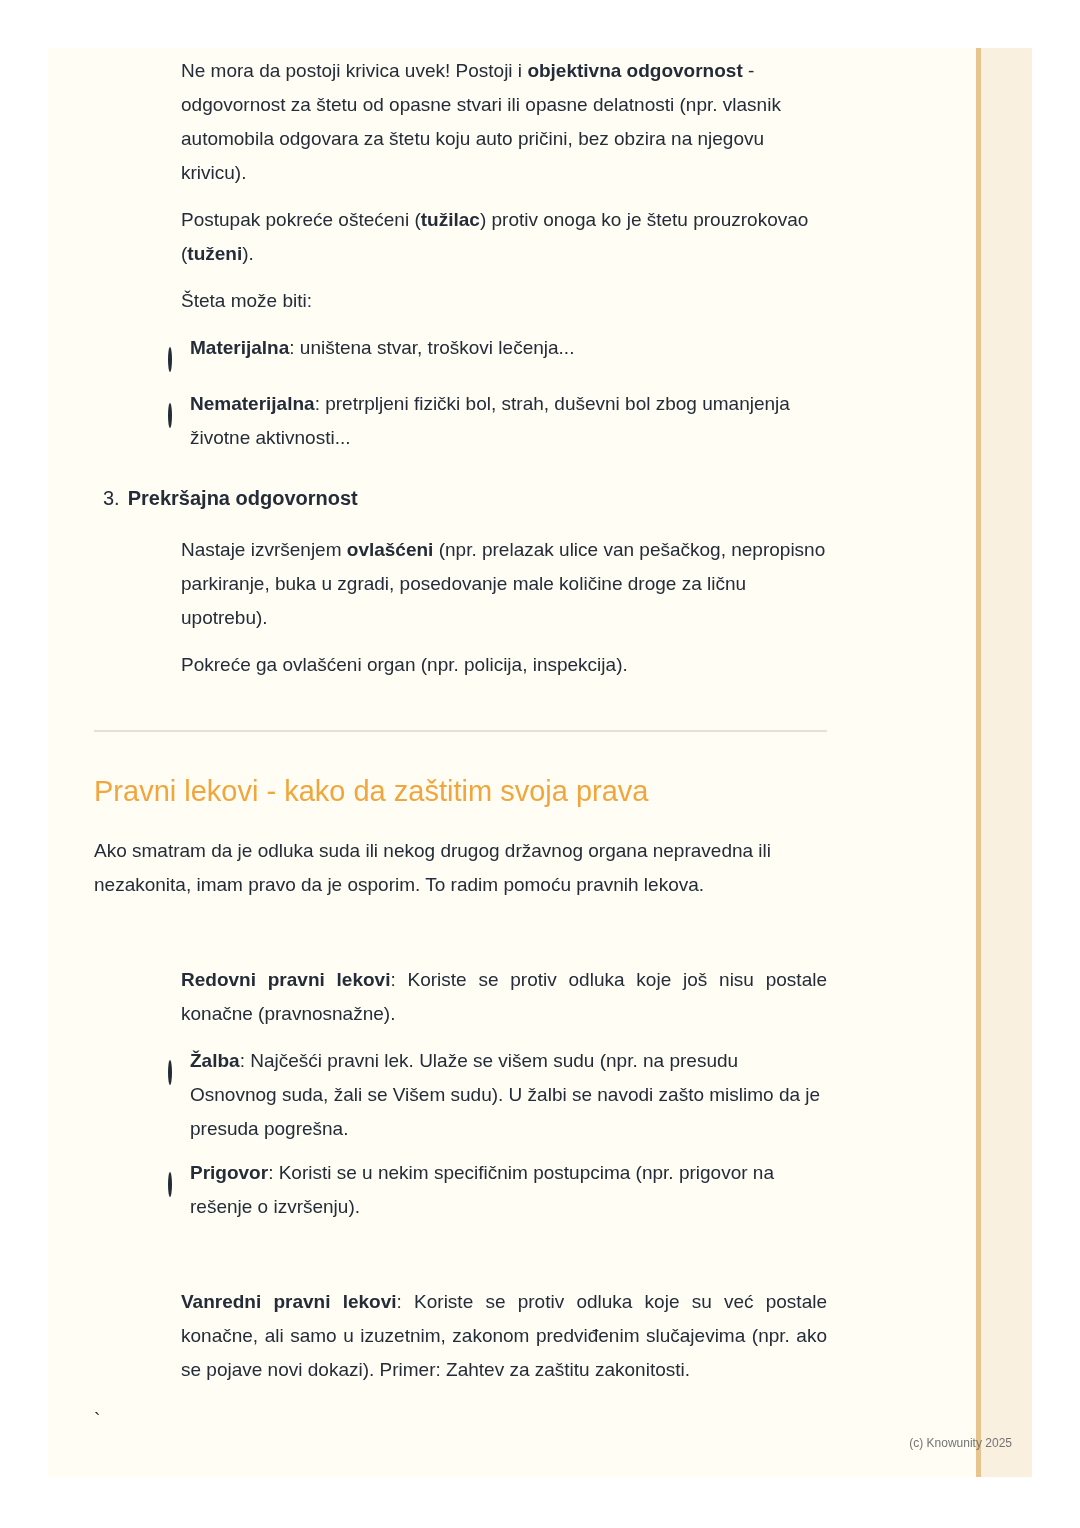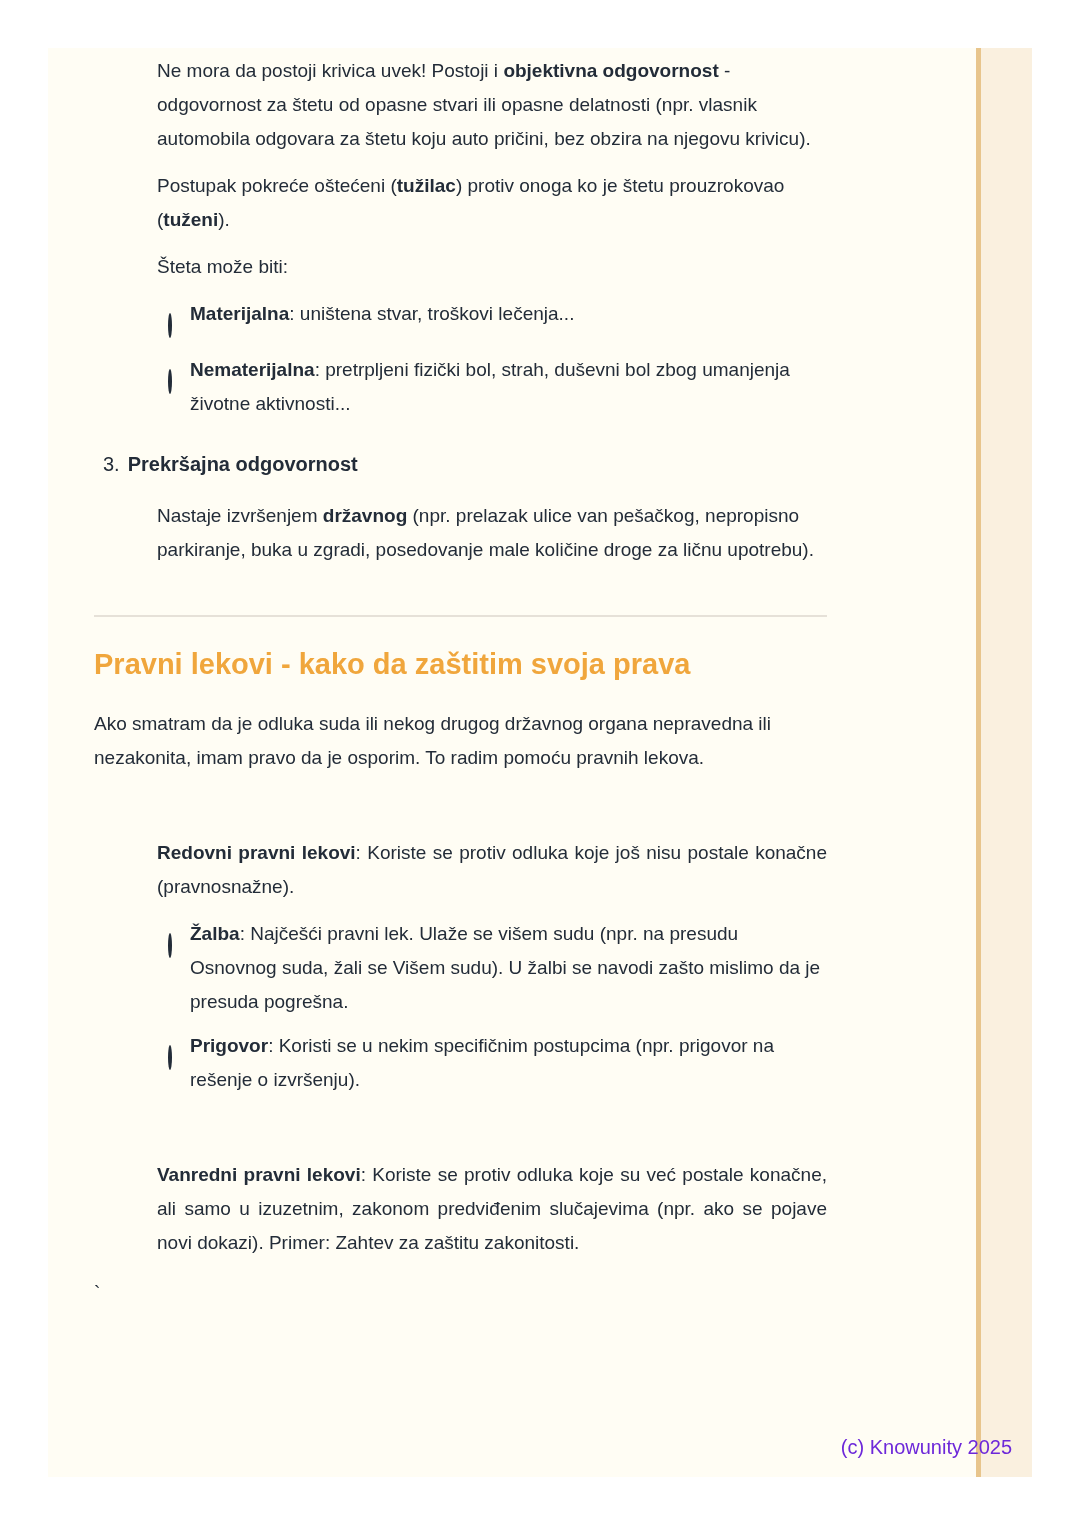--- a/index.html
+++ b/index.html
@@ -28,21 +28,21 @@
     left: 46px; top: 6px;
     width: 733px;
     font-size: 19px;
     line-height: 34px;
     color: #232C38;
     z-index: 2;
   }
   .content > :first-child { margin-top: 0; }
   b, strong { font-weight: bold; }
 
-  .li1 { display: flex; margin: 13px 0 13px 39px; }
+  .li1 { display: flex; margin: 13px 0 13px 39px; gap: 24px; }
   .li1 > .marker-cell { flex: none; width: 24px; padding-top: 13px; }
   .li2 { display: flex; margin: 10px 0 10px 74px; }
   .li2 > .marker-cell { flex: none; width: 22px; padding-top: 12px; }
   .marker-dot {
     width: 7px; height: 7px; border-radius: 50%;
     background: #232C38;
   }
   .marker-ring {
     width: 9px; height: 9px; border-radius: 50%;
     border: 2px solid #232C38;
@@ -52,34 +52,34 @@
 
   .num-item { display: flex; margin: 26px 0 18px 9px; font-size: 20px; }
   .num-marker { flex: none; padding-right: 8px; }
 
   .divider {
     height: 0;
     border-top: 2px solid #E6E1D8;
     margin: 48px 0 0 0;
   }
   h2.section-h {
-    margin: 30px 0 26px 0;
+    margin: 42px 0 26px 0;
     font-size: 29px;
     line-height: 34px;
-    font-weight: bold;
+    font-weight: normal;
     color: #F0A63C;
   }
   p.para { margin: 0 0 5px 0; }
   p.stray { margin: 16px 0 0 0; }
 
   .copyright {
     position: absolute;
     top: 1388px; right: 20px;
-    font-size: 20px;
-    color: #6d28d9;
+    font-size: 12px;
+    color: #737373;
     z-index: 3;
   }
 </style>
 </head>
 <body>
 
 <div class="page-card">
   <div class="edge-stripe"></div>
   <div class="content" id="content">
       <div class="li1">
@@ -101,21 +101,25 @@
       <div class="li2">
         <span class="marker-cell"><span class="marker-ring"></span></span>
         <div class="item-text"><b>Nematerijalna</b><span>: pretrpljeni fizički bol, strah, duševni bol zbog umanjenja životne aktivnosti...</span></div>
       </div>
       <div class="num-item">
         <span class="num-marker">3.</span>
         <div class="item-text"><b>Prekršajna odgovornost</b></div>
       </div>
       <div class="li1">
         <span class="marker-cell"><span class="marker-dot"></span></span>
-        <div class="item-text"><span>Nastaje izvršenjem </span><b>državnog</b><span> (npr. prelazak ulice van pešačkog, nepropisno parkiranje, buka u zgradi, posedovanje male količine droge za ličnu upotrebu).</span></div>
+        <div class="item-text"><span>Nastaje izvršenjem </span><b>ovlašćeni</b><span> (npr. prelazak ulice van pešačkog, nepropisno parkiranje, buka u zgradi, posedovanje male količine droge za ličnu upotrebu).</span></div>
+      </div>
+      <div class="li1">
+        <span class="marker-cell"><span class="marker-dot"></span></span>
+        <div class="item-text"><span>Pokreće ga ovlašćeni organ (npr. policija, inspekcija).</span></div>
       </div>
       <div class="divider"></div>
       <h2 class="section-h"><span>Pravni lekovi - kako da zaštitim svoja prava</span></h2>
       <p class="para"><span>Ako smatram da je odluka suda ili nekog drugog državnog organa nepravedna ili nezakonita, imam pravo da je osporim. To radim pomoću pravnih lekova.</span></p>
       <div class="li1">
         <span class="marker-cell"><span class="marker-dot"></span></span>
         <div class="item-text justify"><b>Redovni pravni lekovi</b><span>: Koriste se protiv odluka koje još nisu postale konačne (pravnosnažne).</span></div>
       </div>
       <div class="li2">
         <span class="marker-cell"><span class="marker-ring"></span></span>

